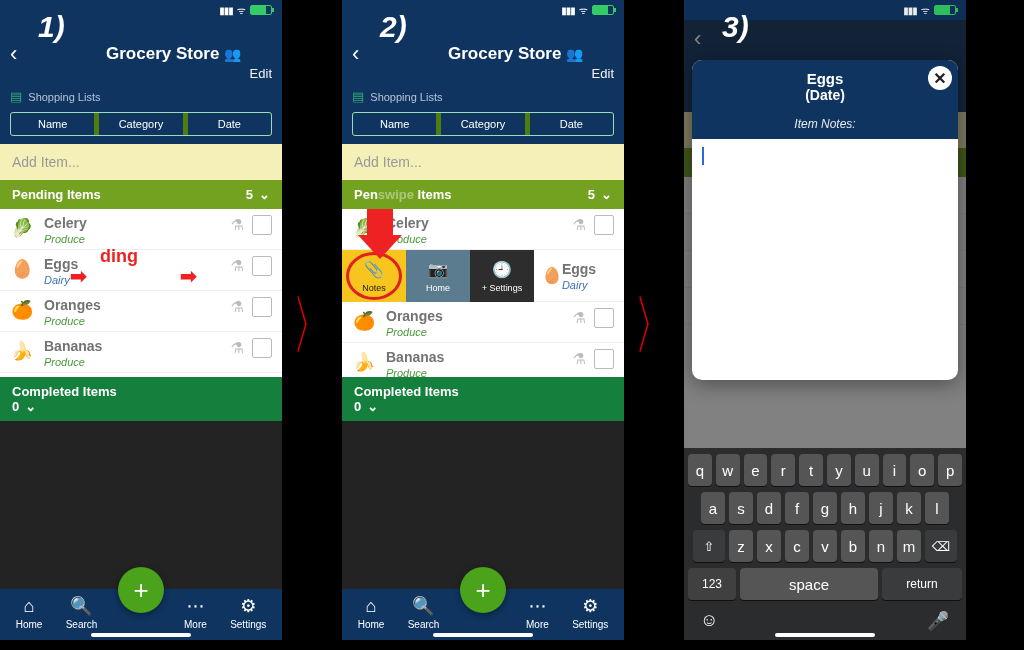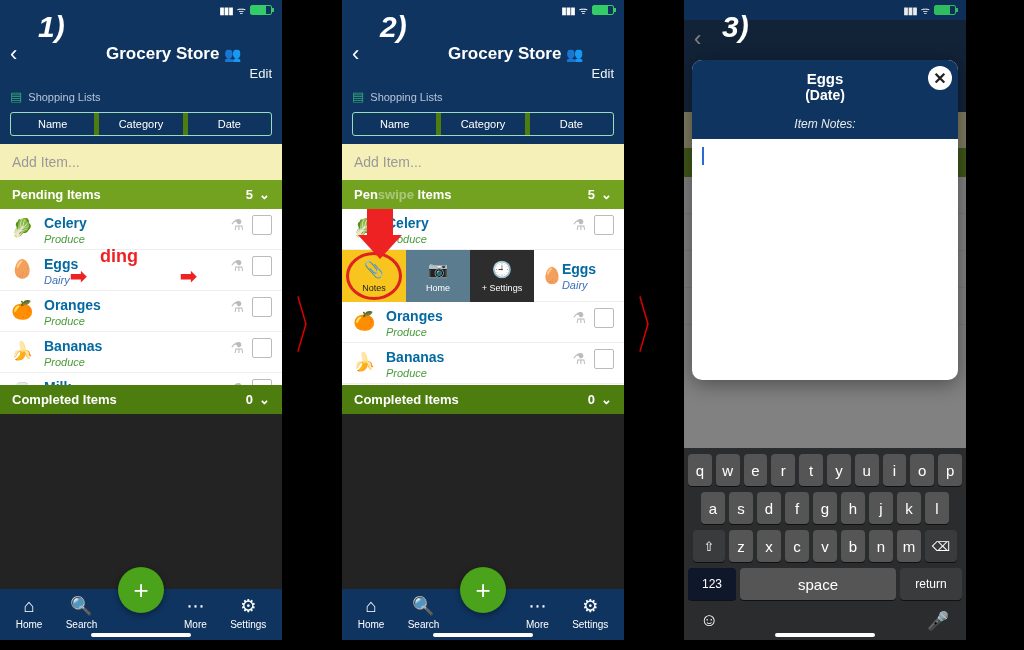--- a/index.html
+++ b/index.html
@@ -23,28 +23,28 @@
   .edit { font-size:13px; opacity:.95;margin-top:40px;}
   .sub { display:flex; align-items:center; gap:6px; margin-top:8px; font-size:11px; color:#b8c4d8;}
   .folder-ic{ color:#3a7; font-size:13px;}
   .tabs { display:flex; margin-top:8px; border:1px solid #9db; border-radius:3px; overflow:hidden;}
   .tab { flex:1; text-align:center; padding:5px 0; font-size:11px; color:#fff; border-right:5px solid #4d7c0f;}
   .tab:last-child { border-right:none;}
   
   .add { background:#f5f0b8; padding:10px 12px; color:#999; font-size:14px;}
   
   .sec { background:#72a21f; color:#fff; padding:7px 12px; display:flex; justify-content:space-between; font-size:13px; font-weight:600;}
-  .sec.dark { background:#4d7c0f;}
+  .sec.dark { background:#15803d;flex-direction:column;}
   .sec-ct { display:flex; align-items:center; gap:6px;}
   
   .list { background:#fff; flex:1; overflow:hidden;}
   .item { border-bottom:1px solid #eee; padding:6px 10px 4px; position:relative; display:flex; align-items:flex-start;}
   .item .thumb { width:26px; height:26px; display:flex; align-items:center; justify-content:center; font-size:18px; margin-right:8px;}
   .item-body { flex:1;}
-  .item-name { font-size:14px; font-weight:600; color:#0369a1; }
+  .item-name { font-size:14px; font-weight:600; color:#737373; }
   .item-cat { font-size:11px; color:#4a9b3a; font-style:italic; margin-top:2px;}
   .item-cat.dairy { color:#3a6fb8;}
   .row-ctrls{ display:flex; align-items:center; gap:8px;}
   .flask { color:#bbb; font-size:15px;}
   .chk { width:20px; height:20px; border:1px solid #bbb; border-radius:2px;}
   
   .swipe-row { display:flex; height:52px;}
   .sw-btn { width:64px; display:flex; flex-direction:column; align-items:center; justify-content:center; font-size:9px; color:#fff; gap:4px;}
   .sw-btn.notes { background:#f7c51e; color:#222;}
   .sw-btn.photo { background:#5b7c8e;}
@@ -76,22 +76,22 @@
   .modal-x { position:absolute; right:6px; top:6px; width:24px; height:24px; border-radius:50%; background:#fff; color:#222; display:flex; align-items:center; justify-content:center; font-weight:700;}
   .modal-body { padding:8px 10px;}
   .cursor { display:inline-block; width:2px; height:18px; background:#2a6ad4;}
   
   .kbd { background:#2b2c2e; padding:6px 4px 8px; display:flex; flex-direction:column; gap:6px; position:relative;}
   .krow { display:flex; gap:4px; justify-content:center;}
   .key { background:#555; color:#fff; border-radius:4px; height:32px; display:flex; align-items:center; justify-content:center; font-size:15px; box-shadow:0 1px 0 #111;}
   .key.l { width:24px;}
   .key.mod { background:#3a3b3d; width:32px; font-size:13px;}
   .key.space { flex:1; background:#555; }
-  .key.ret { background:#3a3b3d; width:62px; font-size:12px;}
-  .key.num { background:#0f172a; width:48px; font-size:12px;}
+  .key.ret { background:#3a3b3d; width:80px; font-size:12px;}
+  .key.num { background:#404040; width:48px; font-size:12px;}
   .kextra { display:flex; justify-content:space-between; padding:4px 12px 0;}
   .kex { color:#fff; font-size:18px;}
   .dim { opacity:.5; }
 </style>
 </head>
 <body>
 
 <div class="phone">
   <div class="step-label">1)</div>
   <div class="status">

